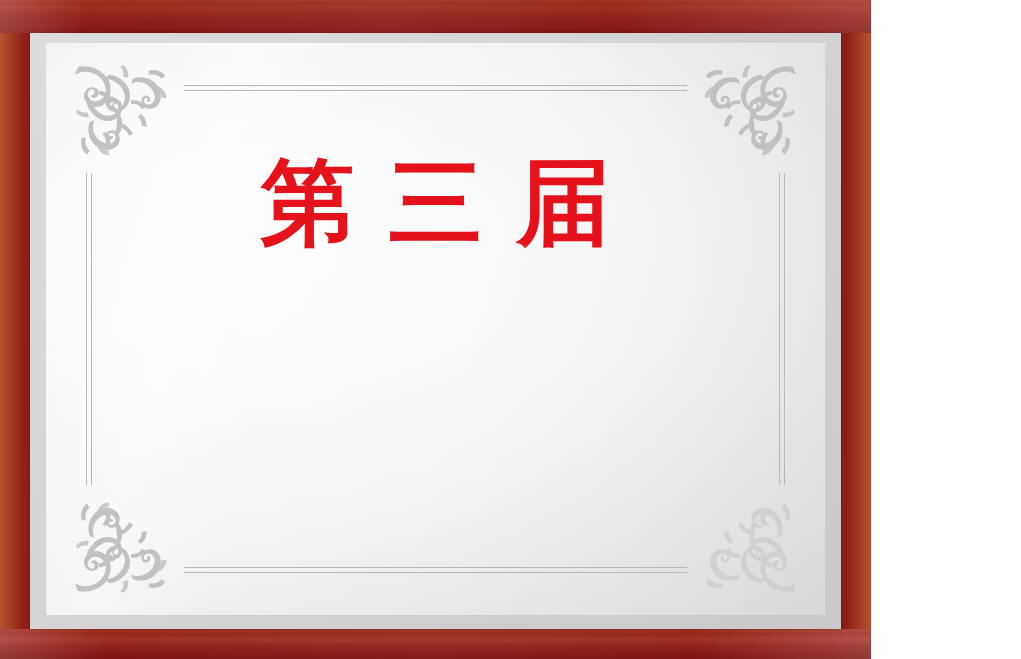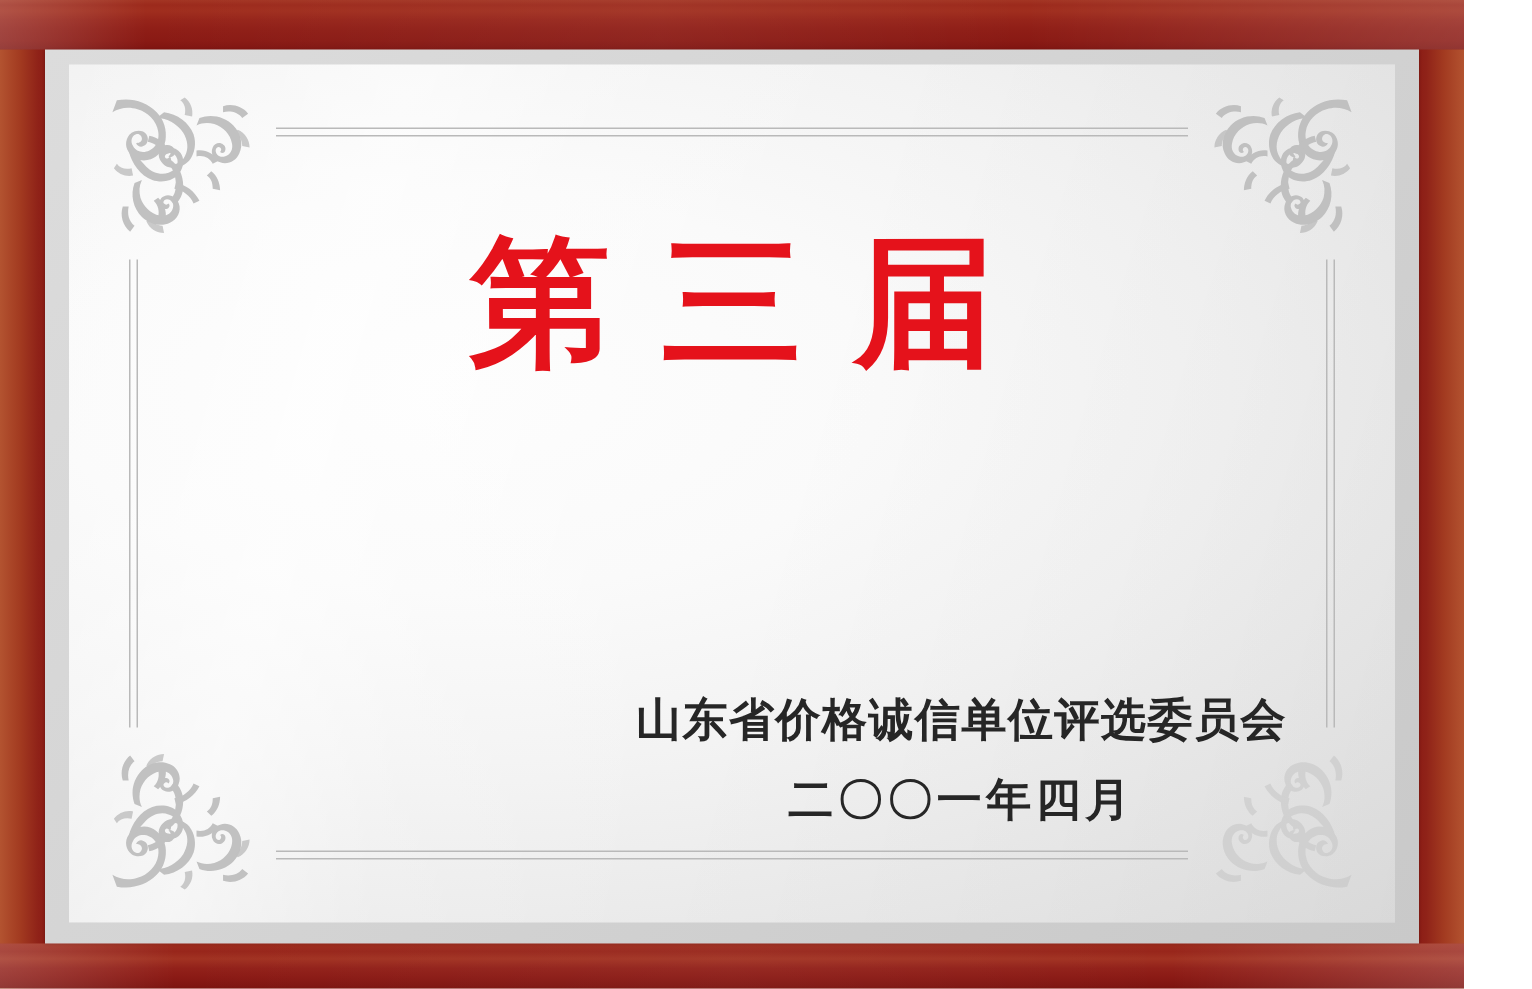--- a/index.html
+++ b/index.html
@@ -2,21 +2,21 @@
 <html><head>
 <meta charset="utf-8">
 <title>Plaque</title>
 <style>
   html,body{margin:0;padding:0;background:#ffffff;}
   body{width:1021px;height:659px;overflow:hidden;
        font-family:"Liberation Sans","DejaVu Sans",sans-serif;}
 
   
   .plaque-root{
-    position:relative;width:976px;height:659px;box-sizing:border-box;
+    position:relative;width:871px;height:659px;box-sizing:border-box;
     background:
       
       linear-gradient(90deg,
         #ad4a2c 0px, #a6401f 6px, #96281b 14px, #8d1c15 22px,
         #911f16 30px, #8d1c15 38px, #8d1c15 100%);
   }
   .frame-grad{
     position:absolute;inset:0;
     background:
       linear-gradient(90deg,
@@ -233,21 +233,17 @@
       </div>
 
       <div class="rule rule-h rule-top"></div>
       <div class="rule rule-h rule-bottom"></div>
       <div class="rule rule-v rule-left"></div>
       <div class="rule rule-v rule-right"></div>
 
       <div class="content">
         <div class="title-line1">第三届</div>
 
-        <div class="sign">
-          <div class="sign-org">山东省价格诚信单位评选委员会</div>
-          <div class="sign-date">二〇〇一年四月</div>
-        </div>
       </div>
 
     </div>
   </div>
 </div>
 
 </body></html>

